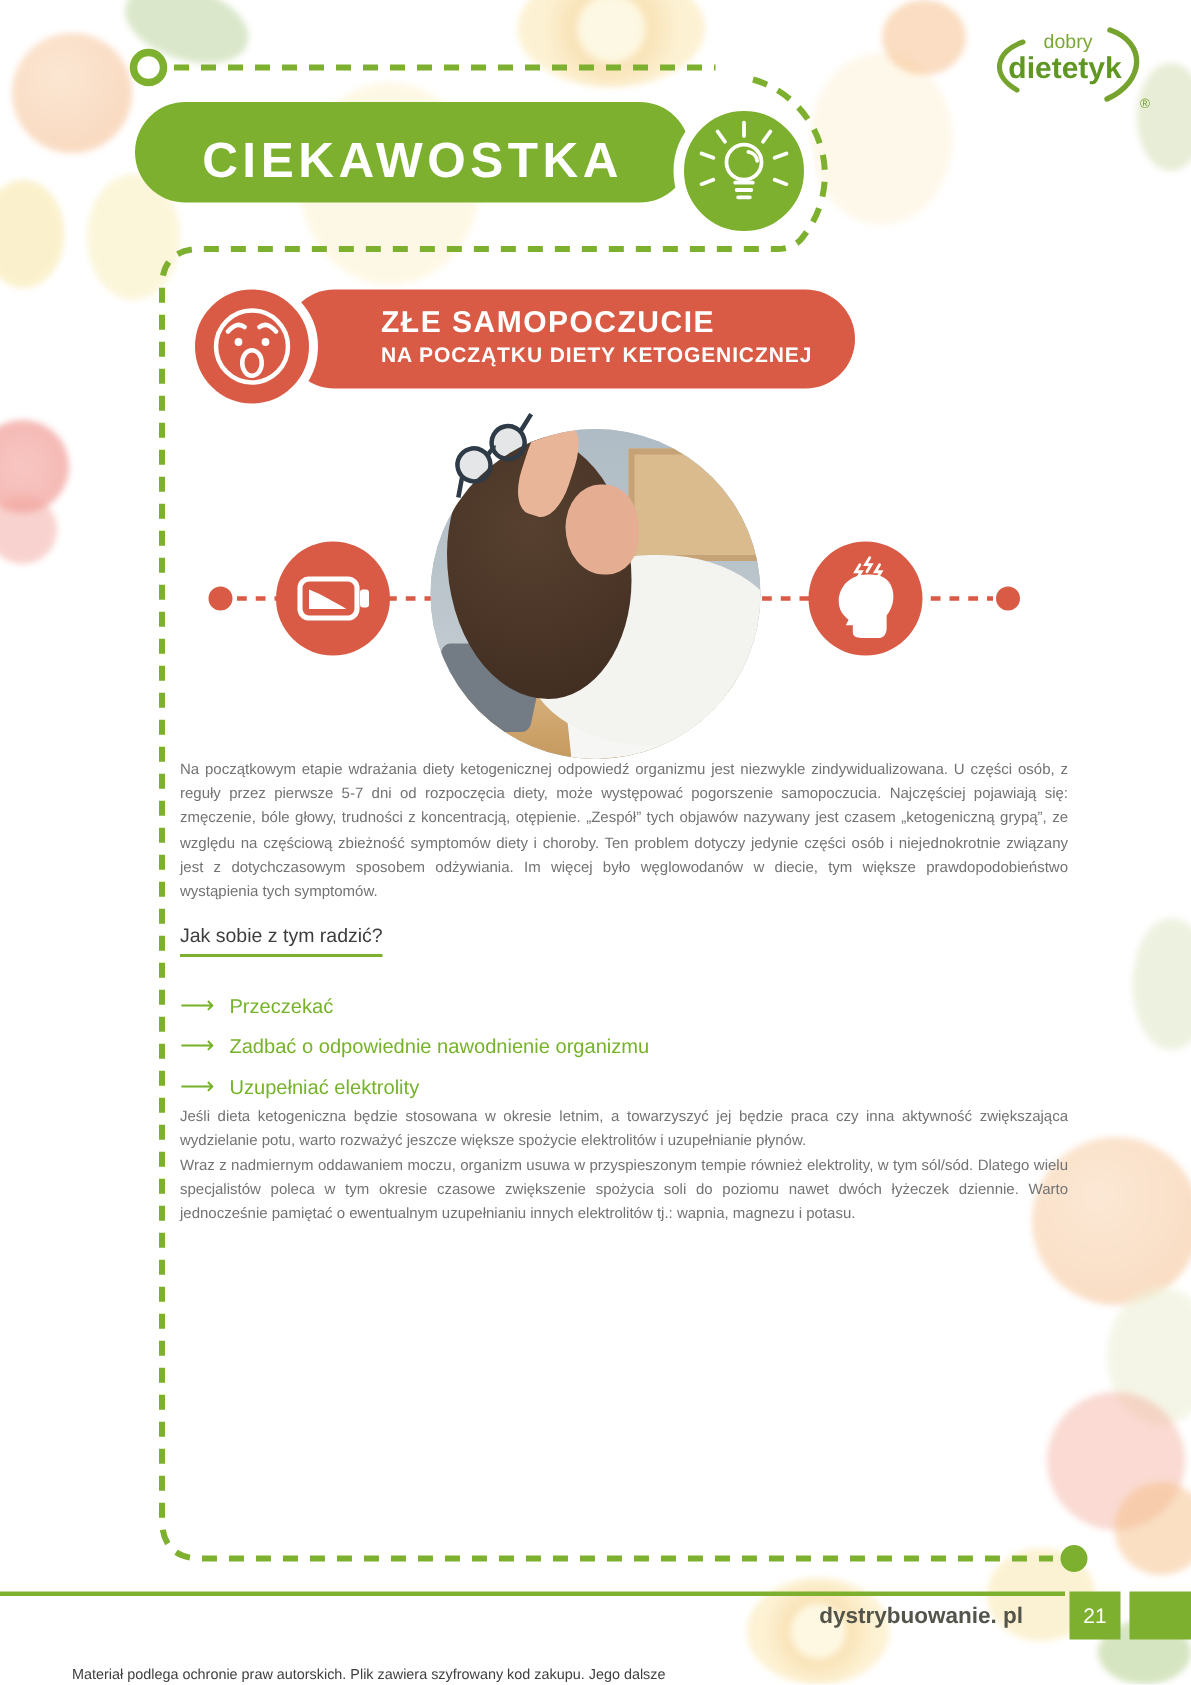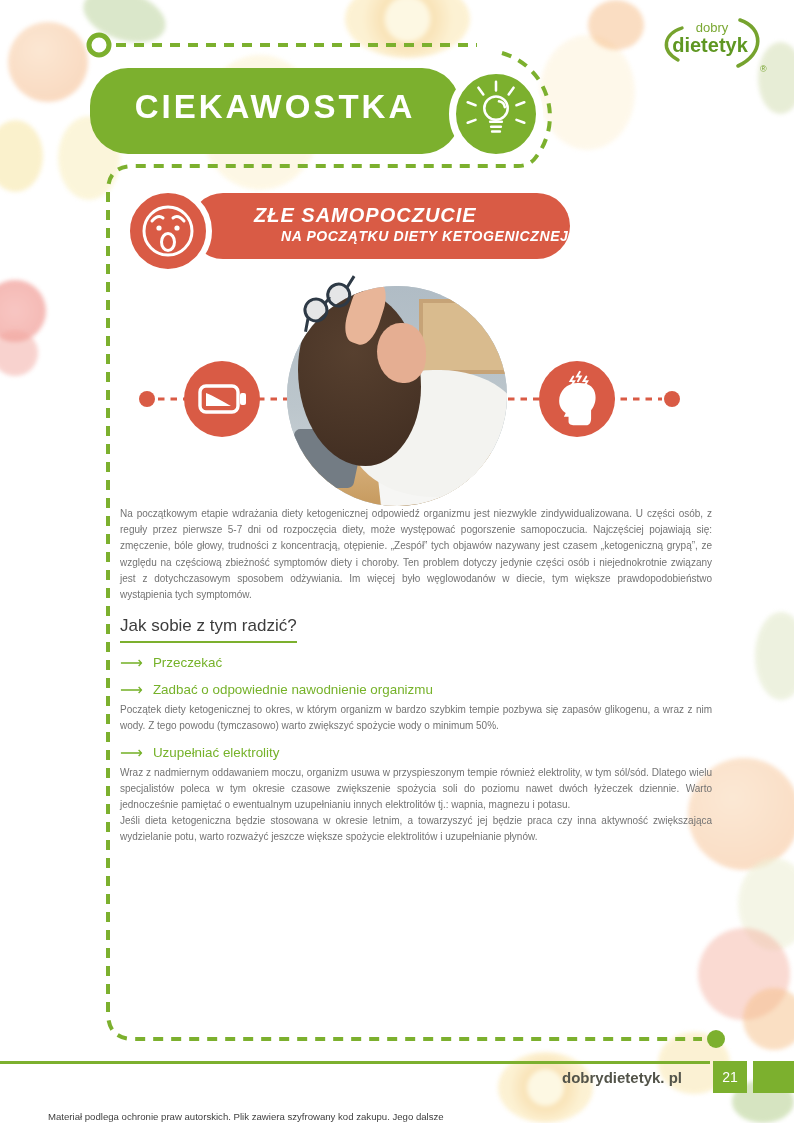--- a/index.html
+++ b/index.html
@@ -6,60 +6,60 @@
   body{
     width:794px;height:1123px;position:relative;overflow:hidden;background:#ffffff;
     font-family:"Liberation Sans",sans-serif;color:#3d3d3d;
   }
   
   .fruit{position:absolute;border-radius:50%;filter:blur(2px);pointer-events:none;}
   
   #decor-svg{position:absolute;left:0;top:0;z-index:1;pointer-events:none;}
   
   .green-banner{
-    position:absolute;left:90px;top:68px;width:370px;height:86px;z-index:2;
+    position:absolute;left:90px;top:68px;width:370px;height:67px;z-index:2;
     background:#7cb02e;border-radius:38px;
   }
   .green-banner .title{
     width:100%;text-align:center;line-height:77px;font-size:33px;font-weight:800;
     letter-spacing:3px;color:#ffffff;
   }
   .bulb-circle{
     position:absolute;left:449px;top:67px;width:94px;height:94px;z-index:3;
     background:#7cb02e;border:7px solid #ffffff;border-radius:50%;box-sizing:border-box;
     display:flex;align-items:center;justify-content:center;
   }
   
   .red-banner{
     position:absolute;left:190px;top:193px;width:380px;height:66px;z-index:2;
-    background:#d95b45;border-radius:33px;color:#fff;font-style:italic;
+    background:#d95b45;border-radius:33px;color:#fff;
   }
   .red-banner .l1{padding:11px 0 0 64px;font-size:20px;font-weight:800;letter-spacing:1px;line-height:22px;}
-  .red-banner .l2{padding:1px 0 0 64px;font-size:14px;font-weight:800;letter-spacing:.6px;line-height:18px;margin-left:27px;}
+  .red-banner .l2{padding:1px 0 0 64px;font-size:14px;font-weight:800;letter-spacing:.6px;line-height:18px;}
   .face-circle{
     position:absolute;left:124px;top:187px;width:88px;height:88px;z-index:3;
     background:#d95b45;border:6px solid #ffffff;border-radius:50%;box-sizing:border-box;
     display:flex;align-items:center;justify-content:center;
   }
   
   .side-circle{
     position:absolute;width:76px;height:76px;border-radius:50%;background:#d95b45;z-index:3;
     display:flex;align-items:center;justify-content:center;
   }
   .photo{
     position:absolute;left:287px;top:286px;width:220px;height:220px;border-radius:50%;
     overflow:hidden;z-index:2;background:#b7c2c9;
   }
   .photo div{position:absolute;}
   .glasses{position:absolute;left:296px;top:274px;z-index:3;transform:rotate(-16deg);}
   
   .copy{position:absolute;left:120px;top:506px;width:592px;z-index:2;}
   .copy p{margin:0;text-align:justify;font-size:10px;line-height:1.62;color:#737373;}
   .question{
-    display:inline-block;margin:13px 0 2px 0;font-size:17px;color:#3d3d3d;
+    display:inline-block;margin:13px 0 15px 0;font-size:13px;color:#3d3d3d;
     border-bottom:2px solid #7cb02e;padding-bottom:5px;
   }
   .sec-head{display:flex;align-items:center;gap:10px;margin:9px 0 3px 0;}
   .sec-head .arrow{color:#76b22a;font-size:16px;line-height:18px;}
   .sec-head .ht{color:#76b22a;font-size:13.4px;font-weight:400;line-height:18px;}
   
   .footer-line{position:absolute;left:0;top:1061px;width:710px;height:3px;background:#7cb02e;z-index:2;}
   .notice{position:absolute;left:48px;top:1110px;width:430px;font-size:9.6px;line-height:1.55;color:#3f3f3f;z-index:2;}
   .site{position:absolute;right:112px;top:1069px;font-size:15px;font-weight:700;color:#53544a;z-index:2;}
   .pagebox{position:absolute;left:713px;top:1061px;width:34px;height:32px;background:#7cb02e;z-index:2;
@@ -189,29 +189,28 @@
 
   <div class="sec-head">
     <span class="arrow">⟶</span>
     <span class="ht">Przeczekać</span>
   </div>
 
   <div class="sec-head">
     <span class="arrow">⟶</span>
     <span class="ht">Zadbać o odpowiednie nawodnienie organizmu</span>
   </div>
-  <p>Początek diety ketogenicznej to okres, w którym organizm w bardzo szybkim tempie pozbywa się zapasów glikogenu, a wraz z nim wody. Z tego powodu (tymczasowo) warto zwiększyć spożycie wody o minimum 50%.</p>
 
   <div class="sec-head">
     <span class="arrow">⟶</span>
     <span class="ht">Uzupełniać elektrolity</span>
   </div>
+  <p>Jeśli dieta ketogeniczna będzie stosowana w okresie letnim, a towarzyszyć jej będzie praca czy inna aktywność zwiększająca wydzielanie potu, warto rozważyć jeszcze większe spożycie elektrolitów i uzupełnianie płynów.</p>
   <p>Wraz z nadmiernym oddawaniem moczu, organizm usuwa w przyspieszonym tempie również elektrolity, w tym sól/sód. Dlatego wielu specjalistów poleca w tym okresie czasowe zwiększenie spożycia soli do poziomu nawet dwóch łyżeczek dziennie. Warto jednocześnie pamiętać o ewentualnym uzupełnianiu innych elektrolitów tj.: wapnia, magnezu i potasu.</p>
-  <p>Jeśli dieta ketogeniczna będzie stosowana w okresie letnim, a towarzyszyć jej będzie praca czy inna aktywność zwiększająca wydzielanie potu, warto rozważyć jeszcze większe spożycie elektrolitów i uzupełnianie płynów.</p>
 </div>
 
 <div class="footer-line"></div>
 <div class="notice">
   <div>Materiał podlega ochronie praw autorskich. Plik zawiera szyfrowany kod zakupu. Jego dalsze</div>
 </div>
-<div class="site">dobrydietetyk. pl</div>
+<div class="site">dystrybuowanie. pl</div>
 <div class="pagebox">21</div>
 <div class="edgebox"></div>
 
 </body></html>

